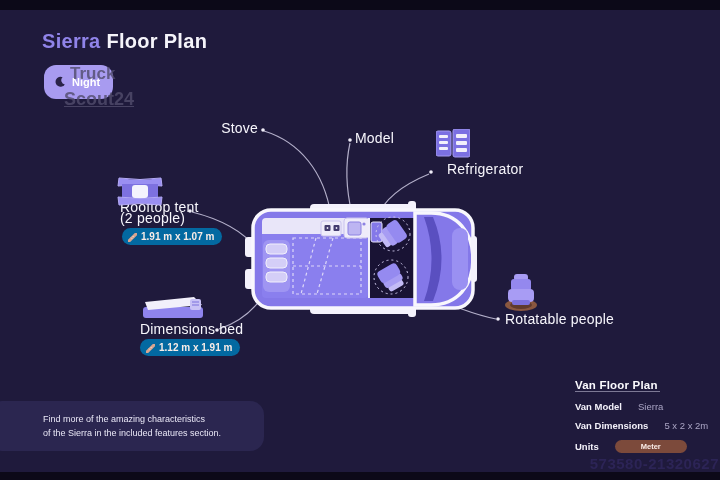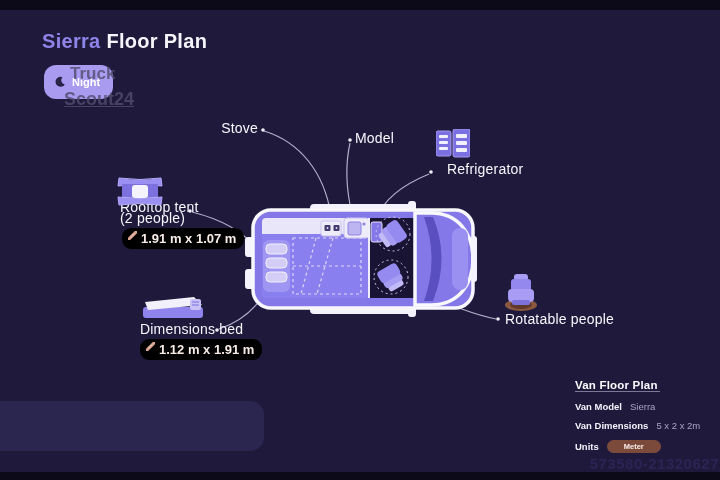--- a/index.html
+++ b/index.html
@@ -25,45 +25,45 @@
     color:#ffffff;font-size:11px;font-weight:bold;cursor:pointer;
   }
   .watermark{position:absolute;color:#514c6c;font-weight:bold;opacity:.8;z-index:5;line-height:16px;}
   .wm1{left:70px;top:66px;font-size:17px;}
   .wm2{left:64px;top:91px;font-size:18px;text-decoration:underline;}
 
   .feature-label{position:absolute;color:#f7f6fc;font-weight:normal;font-size:14px;letter-spacing:.2px;line-height:11px;}
   .align-right{text-align:right;}
 
   .dim-badge{
-    position:absolute;display:inline-flex;align-items:flex-start;gap:4px;
-    background:#000000;border-radius:9px;padding:3px 8px 3px 6px;
-    color:#f8ece7;font-size:13px;font-weight:bold;white-space:nowrap;
+    position:absolute;display:inline-flex;align-items:flex-end;gap:4px;
+    background:#0369a1;border-radius:9px;padding:3px 8px 3px 6px;
+    color:#f8ece7;font-size:10px;font-weight:bold;white-space:nowrap;
   }
 
   .feature-icon{position:absolute;}
 
   .note-box{
     position:absolute;left:-12px;top:401px;width:276px;height:50px;
     background:#2b2650;border-radius:14px;
     color:#e9e7f6;font-size:9px;line-height:14px;
     display:flex;flex-direction:column;justify-content:center;
     padding-left:55px;box-sizing:border-box;
   }
 
   .details-panel{position:absolute;left:575px;top:379px;}
   .details-heading{
     font-size:11.5px;font-weight:bold;color:#fbfafe;letter-spacing:.2px;
     border-bottom:1px solid #7d7995;width:fit-content;padding-right:2px;
   }
-  .detail-row{display:flex;align-items:center;gap:8px;margin-top:8.5px;font-size:9.5px;}
+  .detail-row{display:flex;align-items:center;gap:16px;margin-top:8.5px;font-size:9.5px;}
   .detail-row .lbl{font-weight:bold;color:#f3f1fa;}
   .detail-row .val{color:#aaa5c4;}
   .unit-pill{
-    background:#7c4a3b;border-radius:8px;padding:2px 17px;
+    background:#7c4a3b;border-radius:8px;padding:2px 26px;
     font-size:7.5px;font-weight:bold;color:#fbeee9;
   }
 
   .listing-id{
     position:absolute;right:1px;top:455px;
     font-size:15px;font-weight:bold;color:#2c2456;letter-spacing:.5px;z-index:6;
   }
 </style>
 </head>
 <body>
@@ -228,20 +228,22 @@
 <svg class="feature-icon" style="left:503px;top:274px;" width="36" height="38" viewBox="0 0 36 38">
   <ellipse cx="18" cy="31" rx="16" ry="6" fill="#8a573f"></ellipse>
   <ellipse cx="18" cy="31" rx="11" ry="4" fill="#5f3a2c"></ellipse>
   <rect x="11" y="0" width="14" height="7" rx="3" fill="#a89cf4"></rect>
   <rect x="8" y="5" width="20" height="12" rx="3" fill="#9488ee"></rect>
   <rect x="5" y="15" width="26" height="13" rx="4" fill="#a89cf4"></rect>
   <rect x="9" y="26" width="18" height="5" rx="2" fill="#7d71dc"></rect>
 </svg>
 
 <div class="note-box">
+  <span>Find more of the amazing characteristics</span>
+  <span>of the Sierra in the included features section.</span>
 </div>
 
 <div class="details-panel">
   <div class="details-heading">Van Floor Plan</div>
   <div class="detail-row">
     <span class="lbl">Van Model</span>
     <span class="val">Sierra</span>
   </div>
   <div class="detail-row">
     <span class="lbl">Van Dimensions</span>

